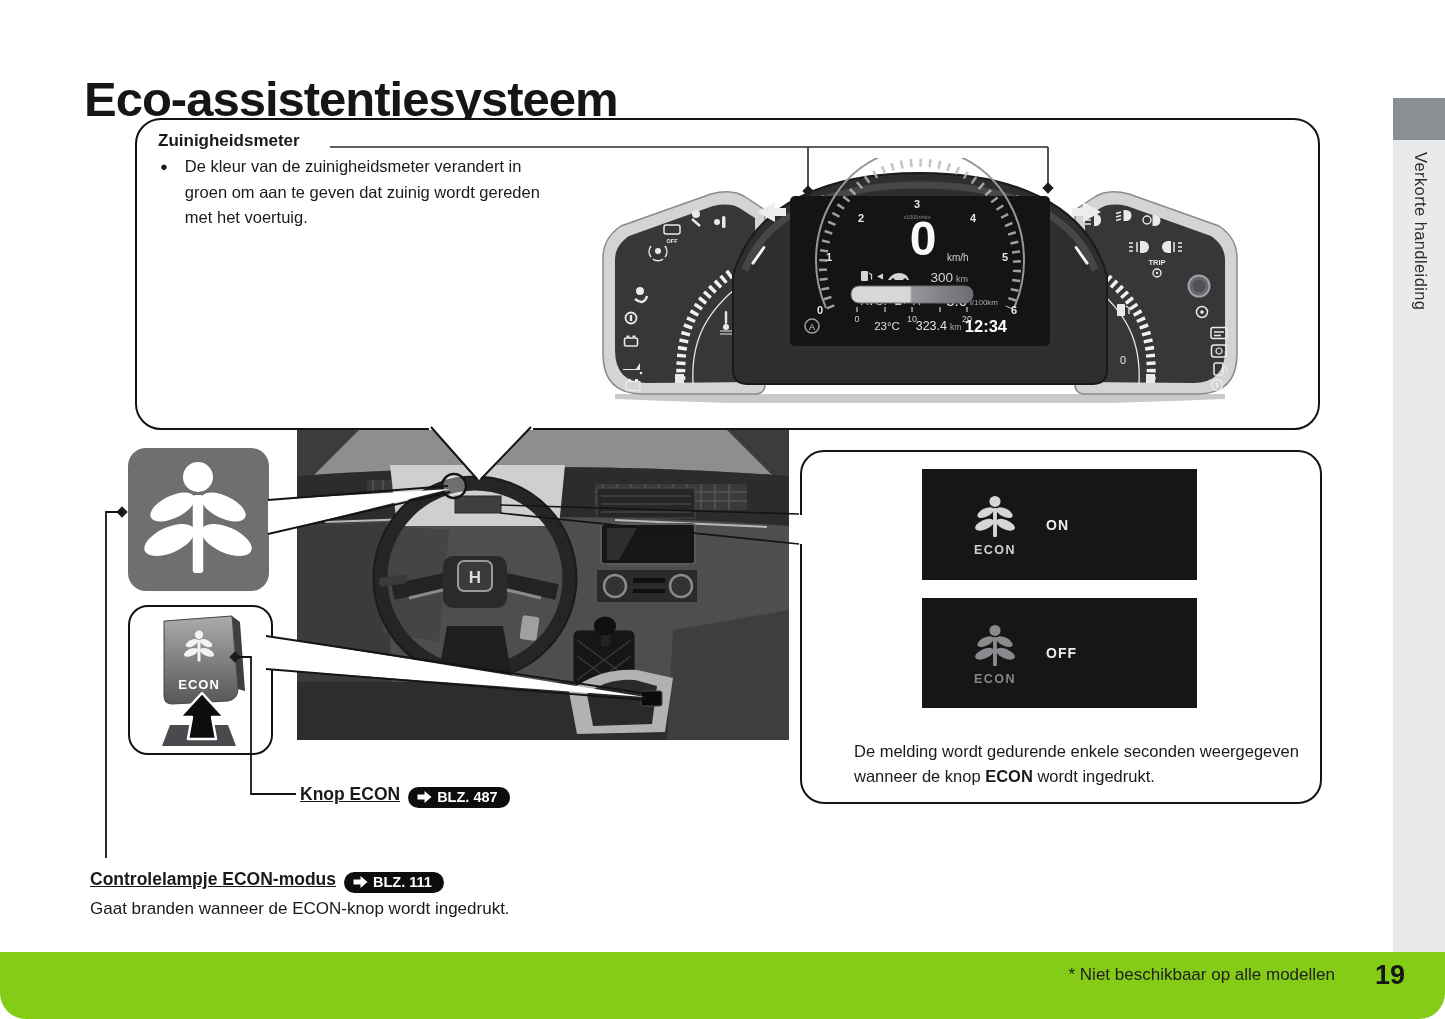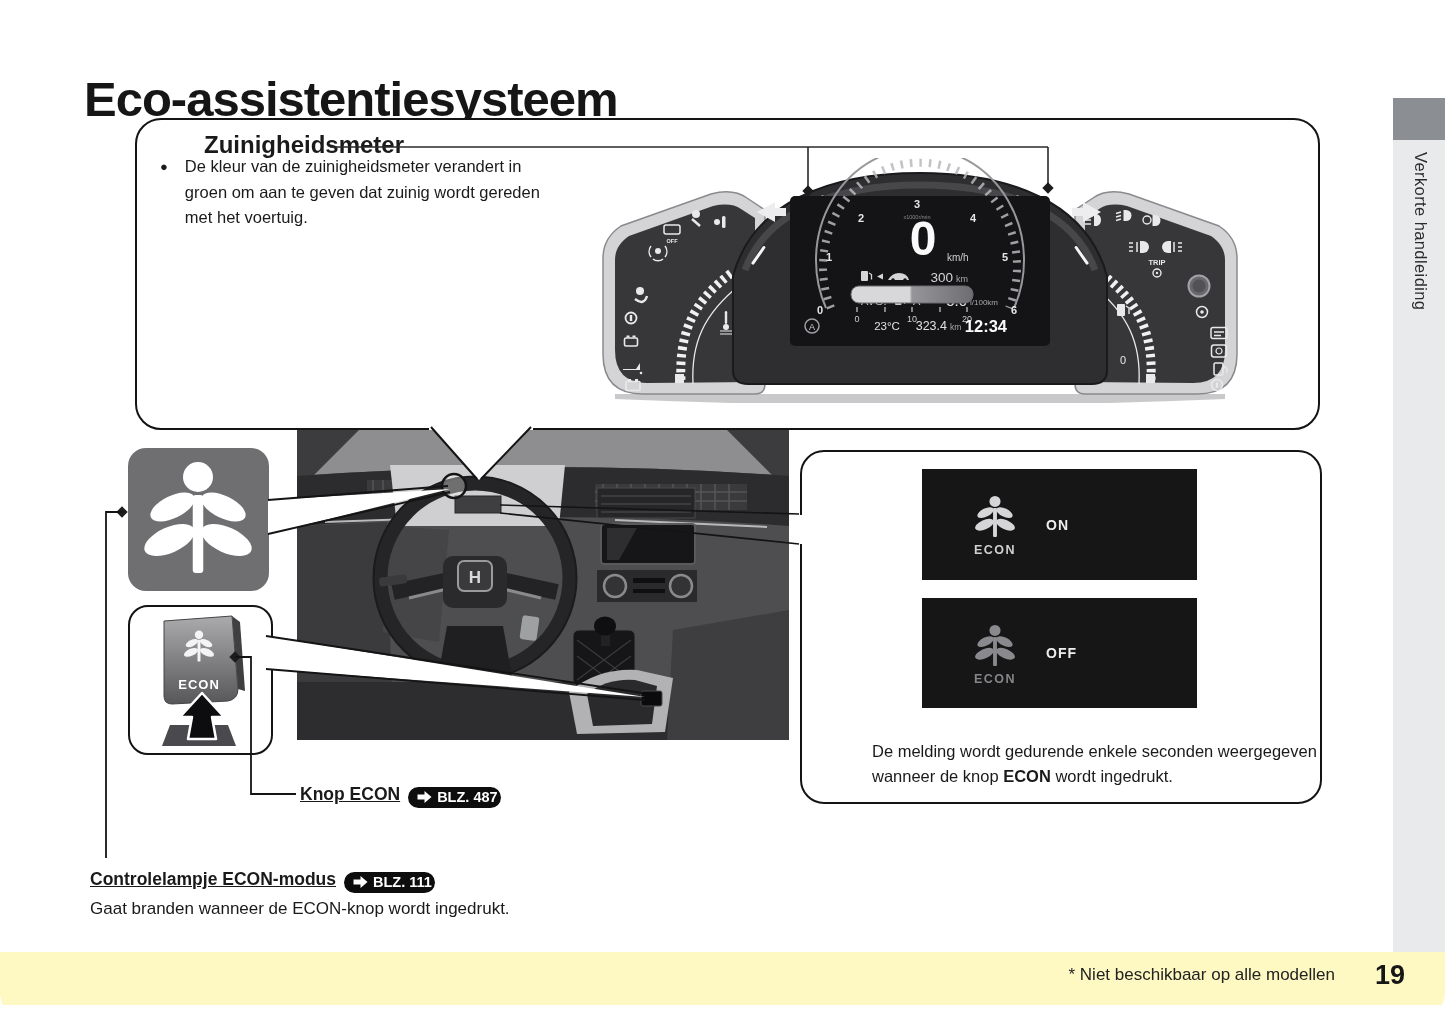--- a/index.html
+++ b/index.html
@@ -4,43 +4,43 @@
 <style>
   html,body{margin:0;padding:0;background:#fff;}
   .page{position:relative;width:1445px;height:1019px;background:#fff;overflow:hidden;
         font-family:"Liberation Sans",sans-serif;color:#1a1a1a;border-radius:26px;}
   .title{position:absolute;left:84px;top:38px;font-size:49px;font-weight:bold;letter-spacing:-1px;color:#161616;}
   .box{position:absolute;border:2.5px solid #141414;background:#fff;}
   .meter-box{left:135px;top:118px;width:1181px;height:308px;border-radius:26px;}
   .msg-box{left:800px;top:450px;width:518px;height:350px;border-radius:24px;}
   .knop-box{left:128px;top:605px;width:141px;height:146px;border-radius:20px;z-index:2;}
   .leaf-box{position:absolute;left:128px;top:448px;width:141px;height:143px;background:#6f6f71;border-radius:18px;z-index:2;}
-  .box-heading{position:absolute;left:158px;top:131px;font-size:24px;font-weight:bold;z-index:3;margin-left:46px;}
+  .box-heading{position:absolute;left:158px;top:131px;font-size:17px;font-weight:bold;z-index:3;}
   .bullet-row{position:absolute;left:160px;top:154px;width:395px;font-size:16.5px;line-height:25.5px;z-index:3;}
   .bullet-glyph{font-size:13px;vertical-align:2px;margin-right:8px;}
   .bullet-text{display:inline;}
   .bullet-inner{display:flex;gap:9px;}
   .panel{position:absolute;width:275px;background:#161616;display:flex;align-items:center;padding-left:50px;box-sizing:border-box;z-index:3;}
   .panel-on{left:922px;top:469px;height:111px;}
   .panel-off{left:922px;top:598px;height:110px;}
   .econ-ic{display:flex;flex-direction:column;align-items:center;width:46px;}
   .econ-ic-label{font-size:12.5px;font-weight:bold;letter-spacing:1.5px;margin-top:1px;}
   .on-word{margin-left:28px;font-size:14px;font-weight:bold;letter-spacing:1px;color:#ededed;}
-  .msg-text{position:absolute;left:872px;top:722px;width:452px;font-size:16.5px;line-height:25.5px;z-index:3;}
+  .msg-text{position:absolute;left:854px;top:722px;width:452px;font-size:16.5px;line-height:25.5px;z-index:3;}
   .lbl-bold{font-weight:bold;}
   .ref-badge{display:inline-flex;align-items:center;gap:5px;background:#0d0d0d;color:#fff;
-             border-radius:12px;padding:2px 3px 3px 9px;font-size:14.5px;font-weight:bold;
+             border-radius:12px;padding:2px 12px 3px 9px;font-size:14.5px;font-weight:bold;
              vertical-align:-3px;margin-left:8px;}
   .callout-label{position:absolute;font-size:17.5px;font-weight:bold;z-index:3;text-decoration:underline;}
   .callout-desc{position:absolute;font-size:17px;line-height:26px;z-index:3;}
   .sidebar-strip{position:absolute;left:1393px;top:98px;width:52px;height:854px;background:#e9eaec;}
   .sidebar-tab{position:absolute;left:1393px;top:98px;width:52px;height:42px;background:#8b8e93;}
   .sidebar-label{position:absolute;left:1430px;top:152px;transform:rotate(90deg);transform-origin:top left;
                  font-size:16.5px;color:#2b2b2b;white-space:nowrap;letter-spacing:0.4px;}
-  .footer{position:absolute;left:0;top:952px;width:1445px;height:53px;background:#fef9c3;}
+  .footer{position:absolute;left:0;top:952px;width:1445px;height:67px;background:#84cc16;}
   .footer-note{position:absolute;right:110px;top:13px;font-size:17px;color:#222;}
   .page-number{position:absolute;right:40px;top:8px;font-size:27px;font-weight:bold;color:#161616;}
   svg text{font-family:"Liberation Sans",sans-serif;}
   .overlay{position:absolute;left:0;top:0;z-index:10;pointer-events:none;}
   .clustersvg{position:absolute;left:595px;top:158px;z-index:3;}
   .photosvg{position:absolute;left:297px;top:430px;z-index:1;}
   .leafsvg{position:absolute;left:128px;top:448px;z-index:3;}
   .btnsvg{position:absolute;left:128px;top:605px;z-index:3;}
 </style>
 </head>

